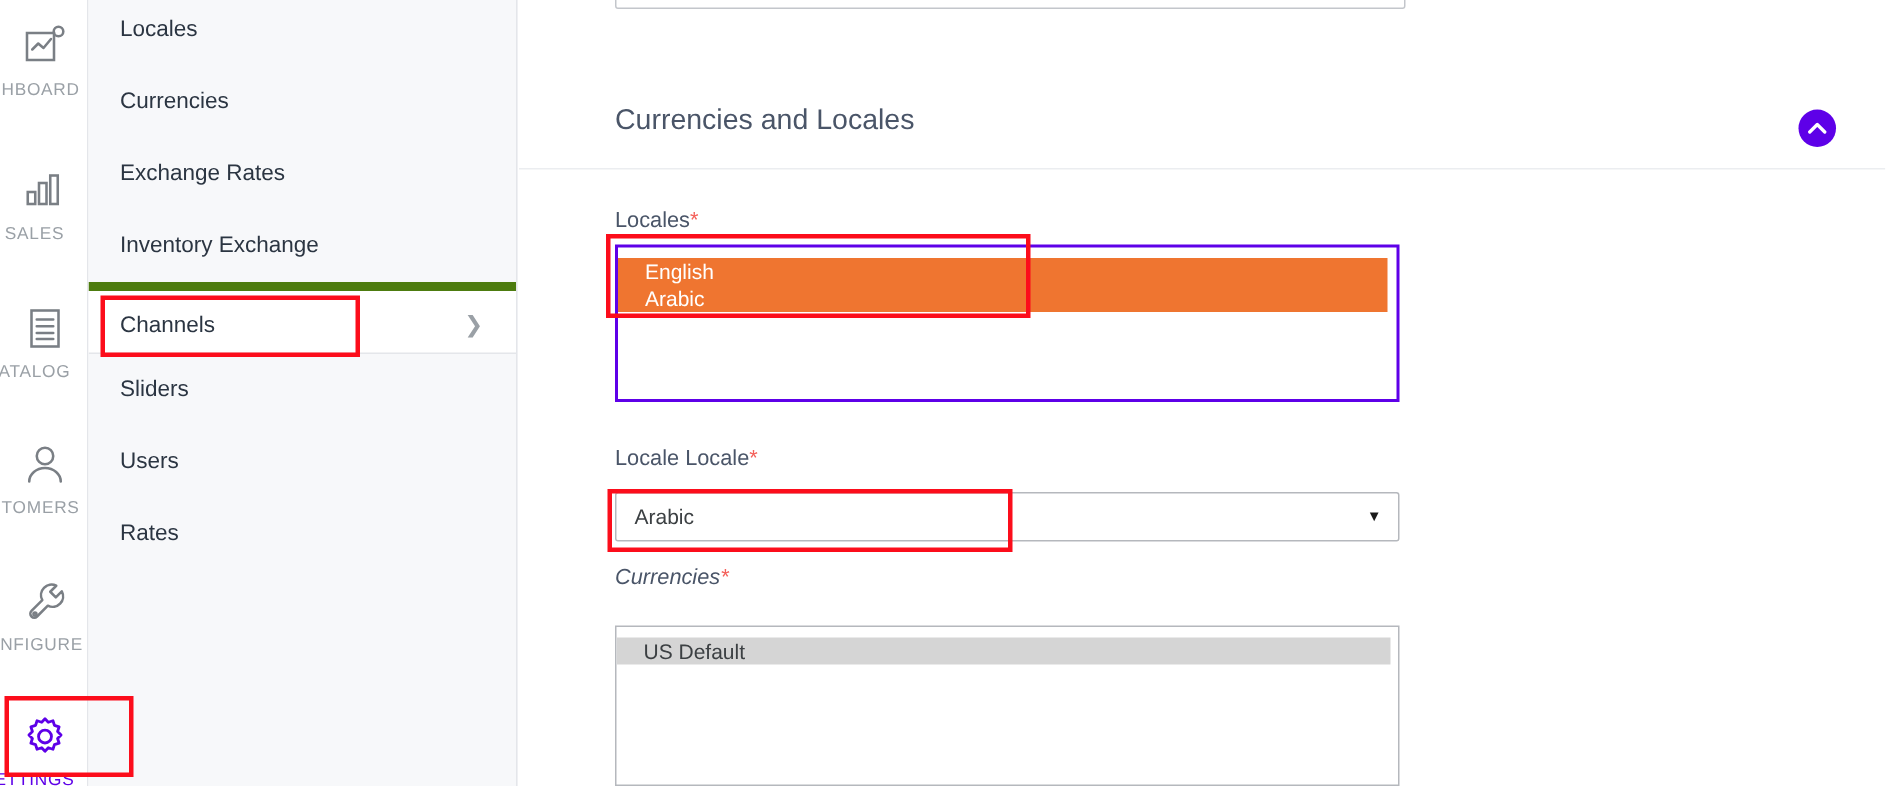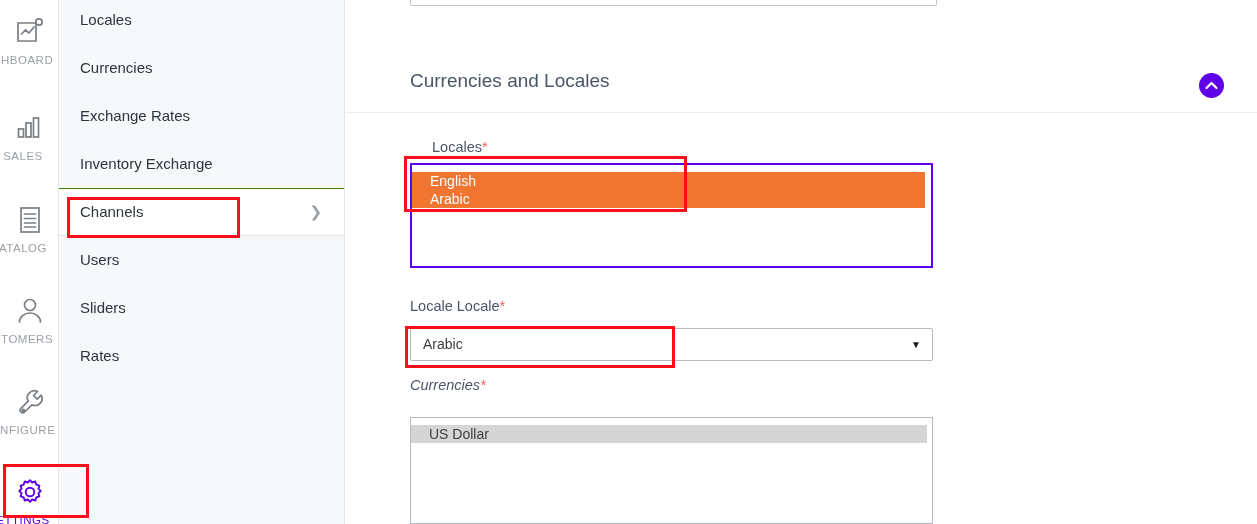--- a/index.html
+++ b/index.html
@@ -66,21 +66,21 @@
     line-height: 48px;
     padding-left: 21px;
     font-size: 15px;
     color: #2b3542;
     box-sizing: border-box;
     cursor: pointer;
     white-space: nowrap;
   }
   .nav-item.selected {
     background: #ffffff;
-    border-top: 1px solid #4d7c0f;
+    border-top: 6px solid #4d7c0f;
     border-bottom: 1px solid #e4e6ea;
     line-height: 46px;
   }
   .nav-chevron {
     position: absolute;
     right: 22px; top: 0;
     height: 46px;
     line-height: 46px;
     color: #9aa0a6;
   }
@@ -297,64 +297,64 @@
       <span>Exchange Rates</span>
     </div>
     <div class="nav-item">
       <span>Inventory Exchange</span>
     </div>
     <div class="nav-item selected">
       <span>Channels</span>
       <span class="nav-chevron">❯</span>
     </div>
     <div class="nav-item">
+      <span>Sliders</span>
+    </div>
+    <div class="nav-item">
       <span>Users</span>
-    </div>
-    <div class="nav-item">
-      <span>Sliders</span>
     </div>
     <div class="nav-item">
       <span>Rates</span>
     </div>
   </div>
 
   <div id="main">
 
     <div id="top-cut-input"></div>
 
     <div id="section-header">
       <div id="section-title">Currencies and Locales</div>
       <div id="collapse-button">
         <svg width="13" height="9" viewBox="0 0 13 9">
           <path d="M1.5 7 L6.5 2 L11.5 7" fill="none" stroke="#ffffff" stroke-width="2.2" stroke-linecap="round" stroke-linejoin="round"></path>
         </svg>
       </div>
     </div>
 
-    <div class="field-label" style="left:64px; top:139px;margin-left:22px;">
+    <div class="field-label" style="left:64px; top:139px;">
       <span>Locales</span><span class="req">*</span>
     </div>
     <div class="listbox" id="locales-listbox">
       <div class="opt sel-focus">English</div>
       <div class="opt sel-focus">Arabic</div>
     </div>
 
     <div class="field-label" style="left:64px; top:298px;">
       <span>Locale Locale</span><span class="req">*</span>
     </div>
     <div id="default-locale-select">
       <span id="default-locale-value">Arabic</span>
       <span id="default-locale-caret">▼</span>
     </div>
 
     <div class="field-label" style="left:64px; top:377px;font-style:italic;">
       <span>Currencies</span><span class="req">*</span>
     </div>
     <div class="listbox" id="currencies-listbox">
-      <div class="opt sel-blur">US Dollar</div>
+      <div class="opt sel-blur">US Default</div>
     </div>
   </div>
 
   <div class="annot" id="annot-channels"></div>
   <div class="annot" id="annot-locales"></div>
   <div class="annot" id="annot-default"></div>
   <div class="annot" id="annot-settings"></div>
 
 </div>
 

